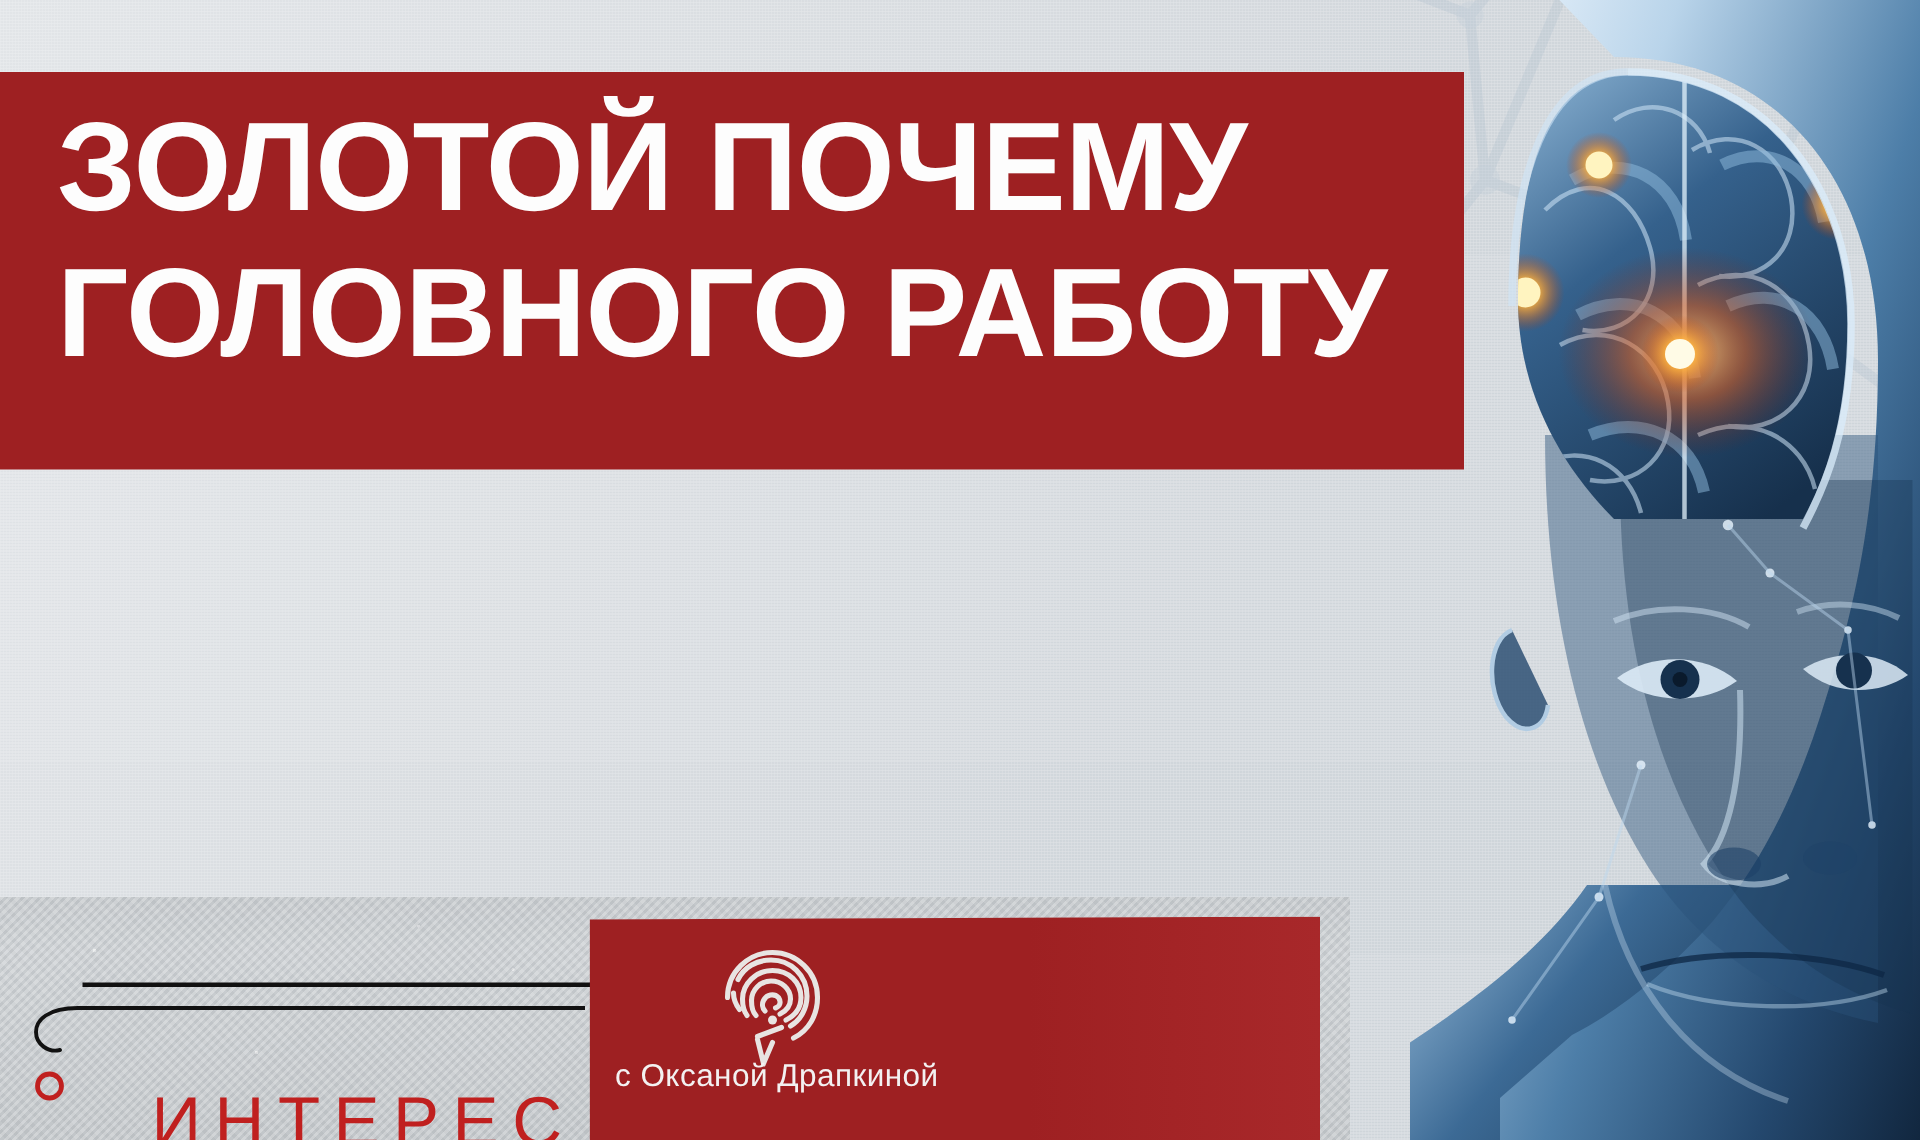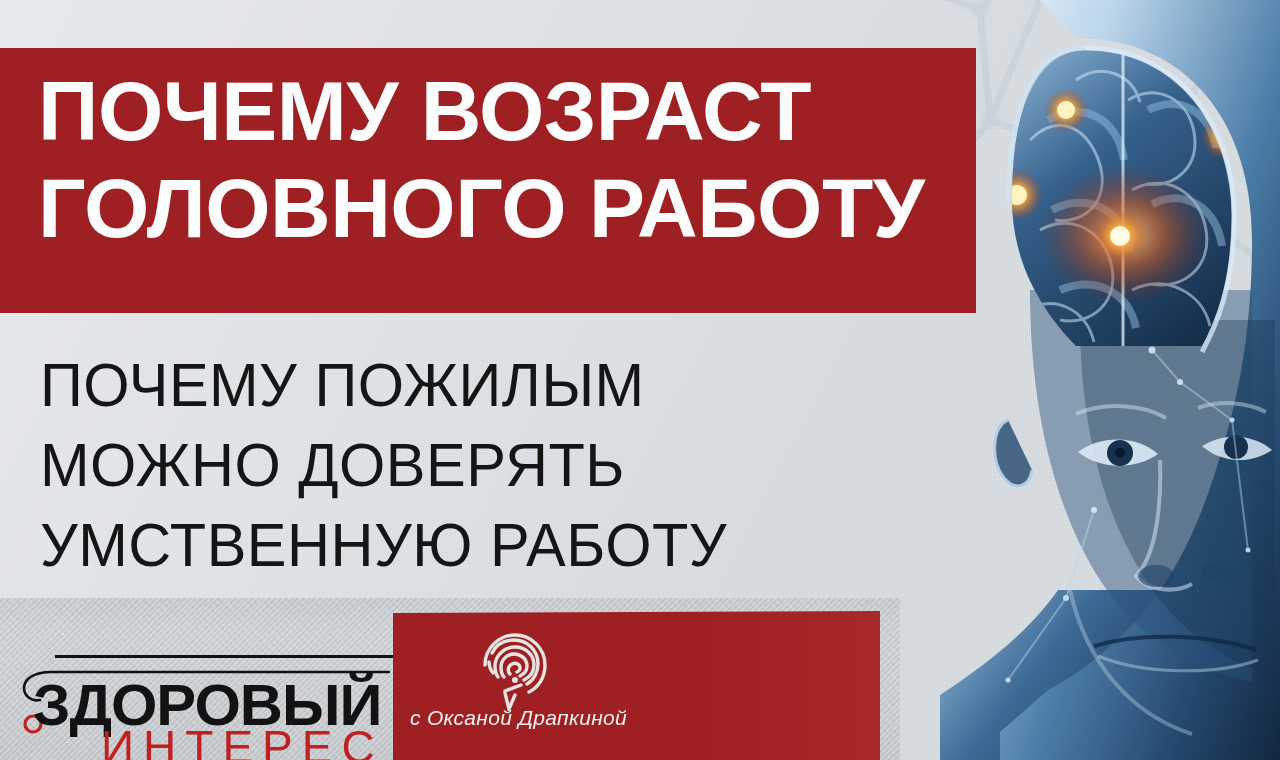--- a/index.html
+++ b/index.html
@@ -66,21 +66,21 @@
   .head-wrap{position:absolute;left:880px;top:-10px;width:400px;height:775px;overflow:hidden;}
   .head-wrap svg{display:block;width:400px;height:775px;}
 
   
   .badge{position:absolute;left:393px;top:611px;width:487px;height:149px;
     background:linear-gradient(90deg,#9e2022 0%,#9e2022 60%,#a8282a 100%);
     clip-path:polygon(0 2px, 100% 0, 100% 100%, 0 100%);}
   .badge-icon{position:absolute;left:469px;top:619px;width:92px;height:92px;}
   .badge-icon svg{display:block;width:92px;height:92px;}
   .badge-sub{position:absolute;left:410px;top:706px;
-    color:#f3f1f1;font-size:21px;font-style:italic;font-weight:400;letter-spacing:.3px;
+    color:#f3f1f1;font-size:21px;font-weight:400;letter-spacing:.3px;
     white-space:nowrap;}
 
   
   .logo{position:absolute;left:0;top:636px;width:400px;height:124px;}
   .logo-hook{position:absolute;left:10px;top:18px;width:380px;height:54px;}
   .logo-hook svg{display:block;width:380px;height:54px;}
   .logo-word{position:absolute;left:33px;top:40px;
     font-size:58px;font-weight:700;color:#121212;letter-spacing:-1px;
     white-space:nowrap;line-height:1;}
   .logo-word span{display:block;transform:scaleX(1.03);transform-origin:left center;}
@@ -121,29 +121,24 @@
       </g>
     </svg>
   </div>
 
   <div class="band">
     <div class="band-speck"></div>
   </div>
 
   <div class="banner"></div>
   <div class="title">
-    <span>ПОЧЕМУ ВОЗРАСТ</span>
+    <span>ЗОЛОТОЙ ПОЧЕМУ</span>
     <span>ГОЛОВНОГО РАБОТУ</span>
   </div>
 
-  <div class="subtitle">
-    <span>ПОЧЕМУ ПОЖИЛЫМ</span>
-    <span>МОЖНО ДОВЕРЯТЬ</span>
-    <span>УМСТВЕННУЮ РАБОТУ</span>
-  </div>
 
   <div class="head-wrap">
     <svg viewBox="0 0 400 775">
       <defs>
         <linearGradient id="skin" x1="0" y1="0" x2="1" y2="1">
           <stop offset="0%" stop-color="#e8f2fb"></stop>
           <stop offset="22%" stop-color="#b9d4ea"></stop>
           <stop offset="55%" stop-color="#4d7ea8"></stop>
           <stop offset="80%" stop-color="#24486e"></stop>
           <stop offset="100%" stop-color="#11263e"></stop>
@@ -288,21 +283,18 @@
 
   <div class="logo">
     <div class="logo-hook">
       <svg viewBox="0 0 380 54">
         <path d="M380 18 L42 18 C22 18 14 26 14 34 C14 42 22 48 30 46" fill="none" stroke="#111" stroke-width="2.6" stroke-linecap="round"></path>
       </svg>
     </div>
     <svg class="logo-dot" style="position:absolute;left:22px;top:77px;width:22px;height:22px;" viewBox="0 0 22 22">
       <circle cx="11" cy="11" r="8" fill="none" stroke="#c0201f" stroke-width="3.2"></circle>
     </svg>
-    <div class="logo-word">
-      <span>ЗДОРОВЫЙ</span>
-    </div>
     <div class="logo-word2">
       <span>ИНТЕРЕС</span>
     </div>
   </div>
 
 </div>
 
 </body></html>

